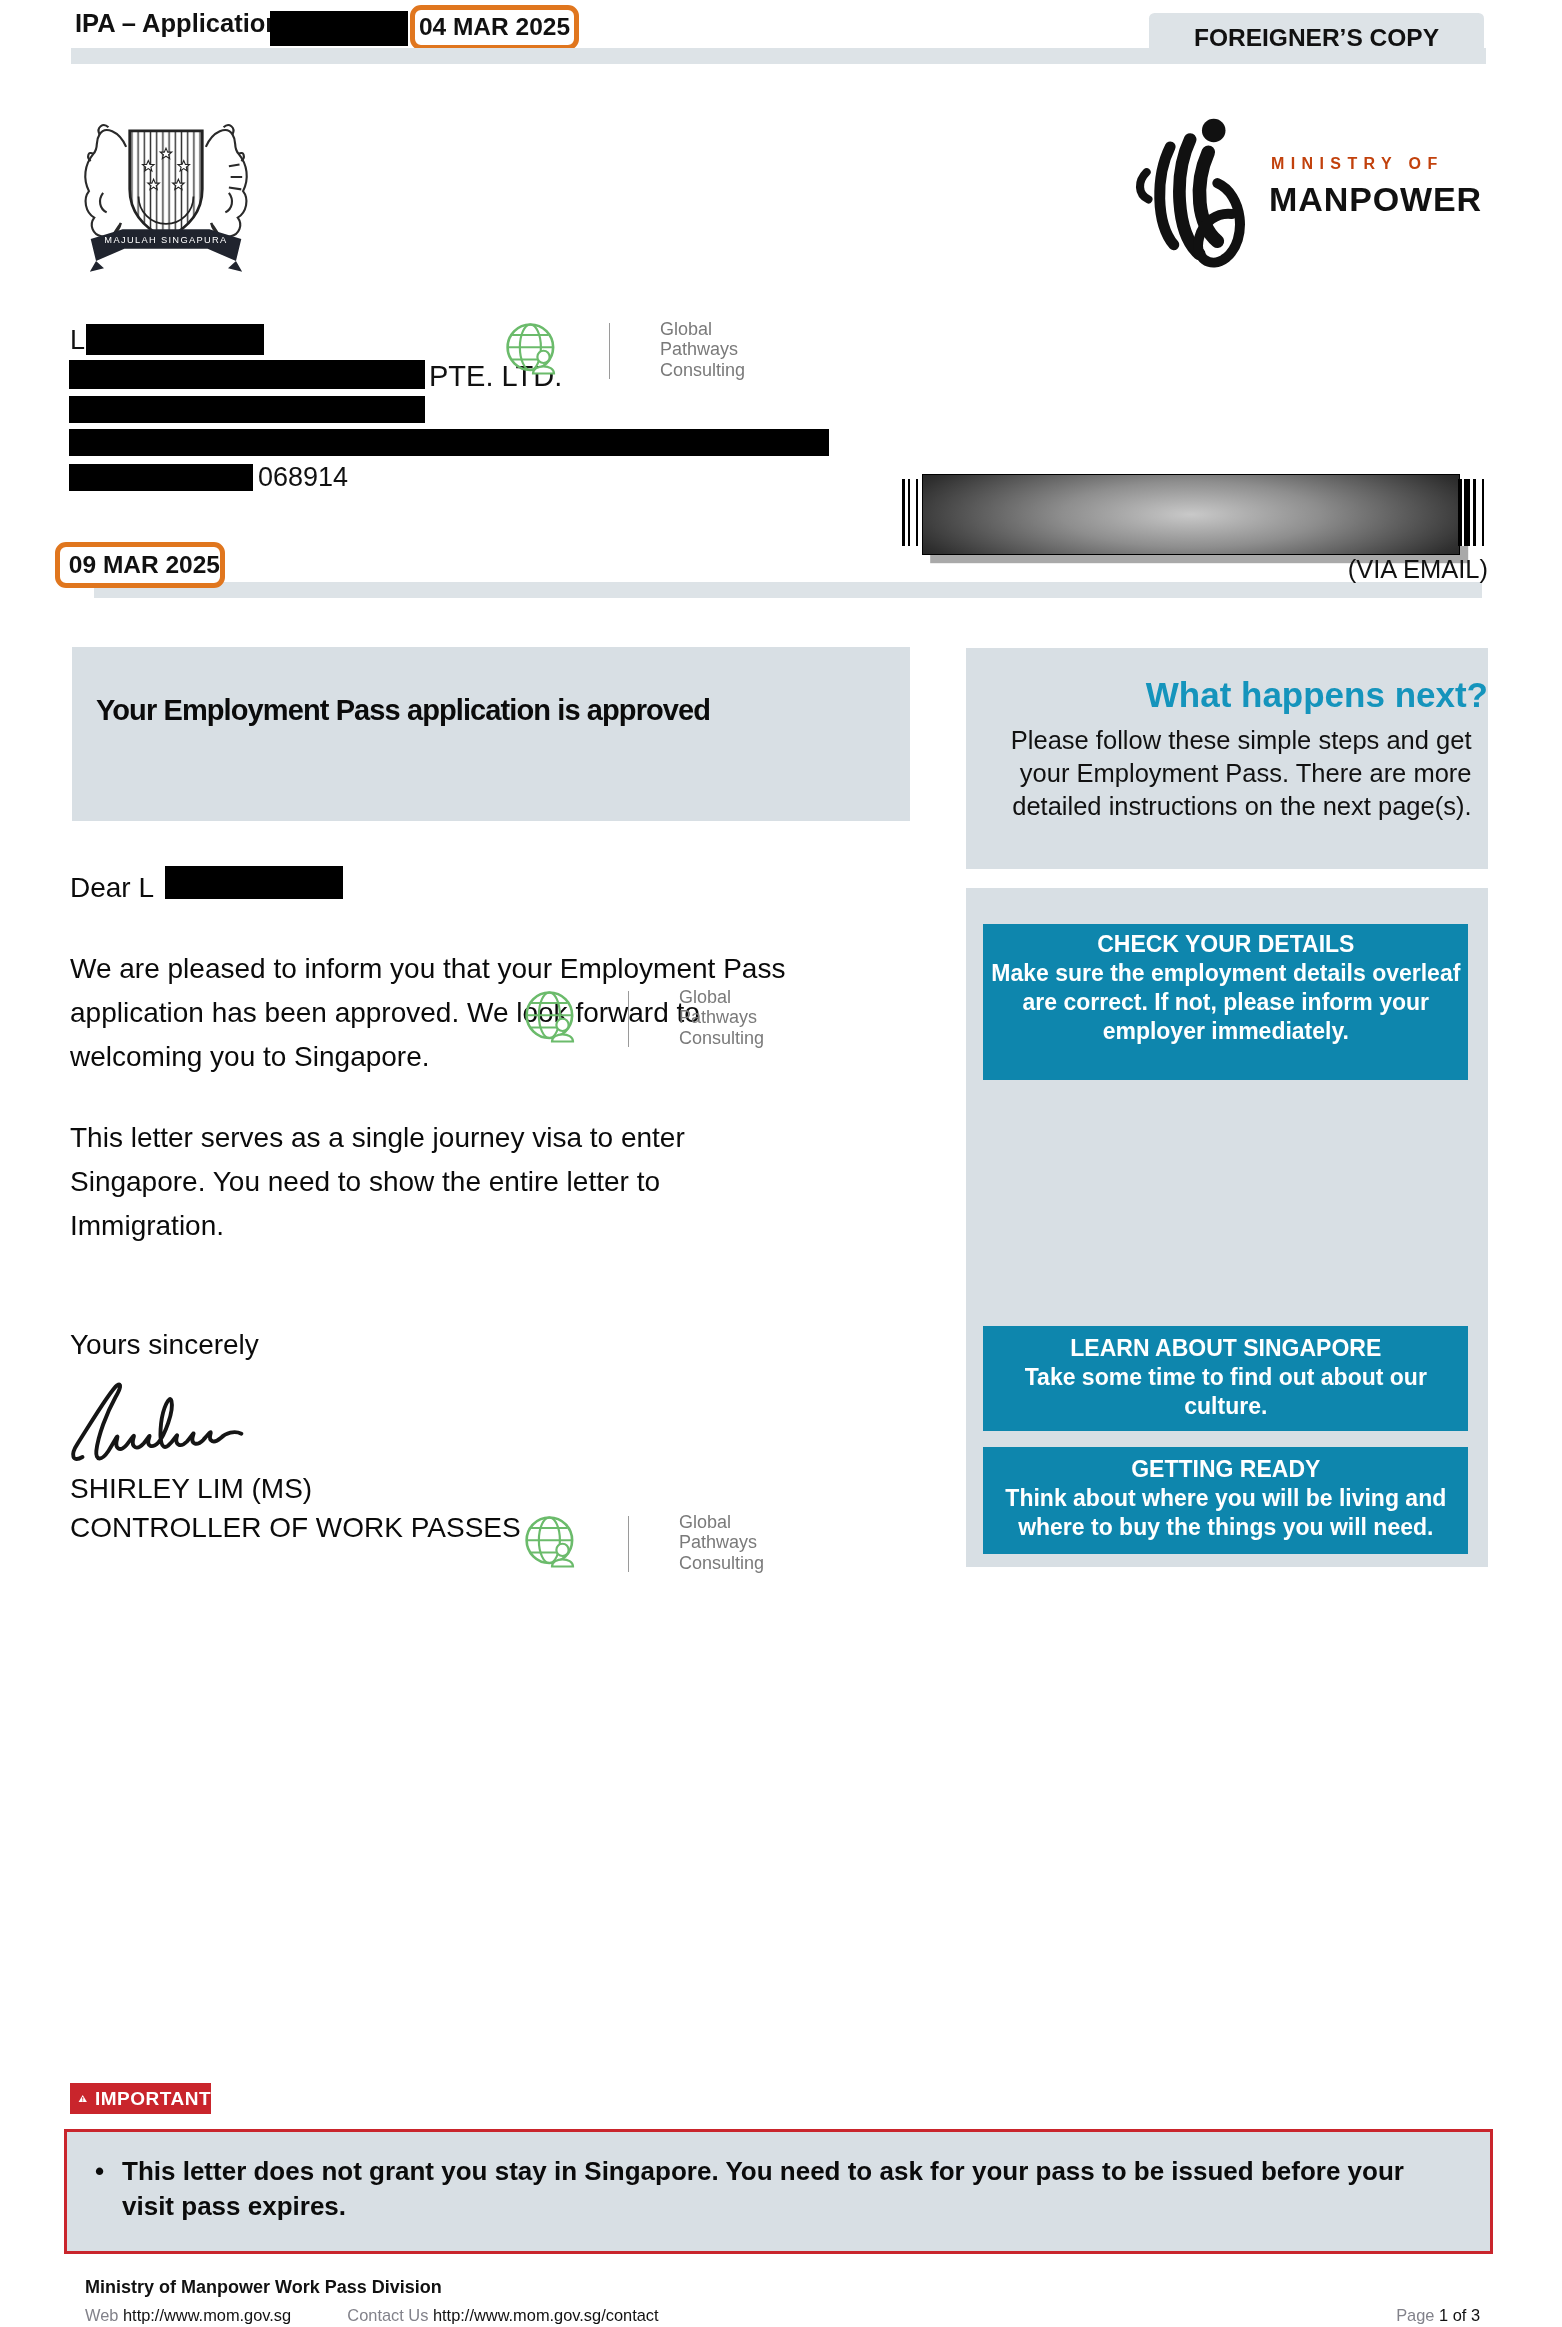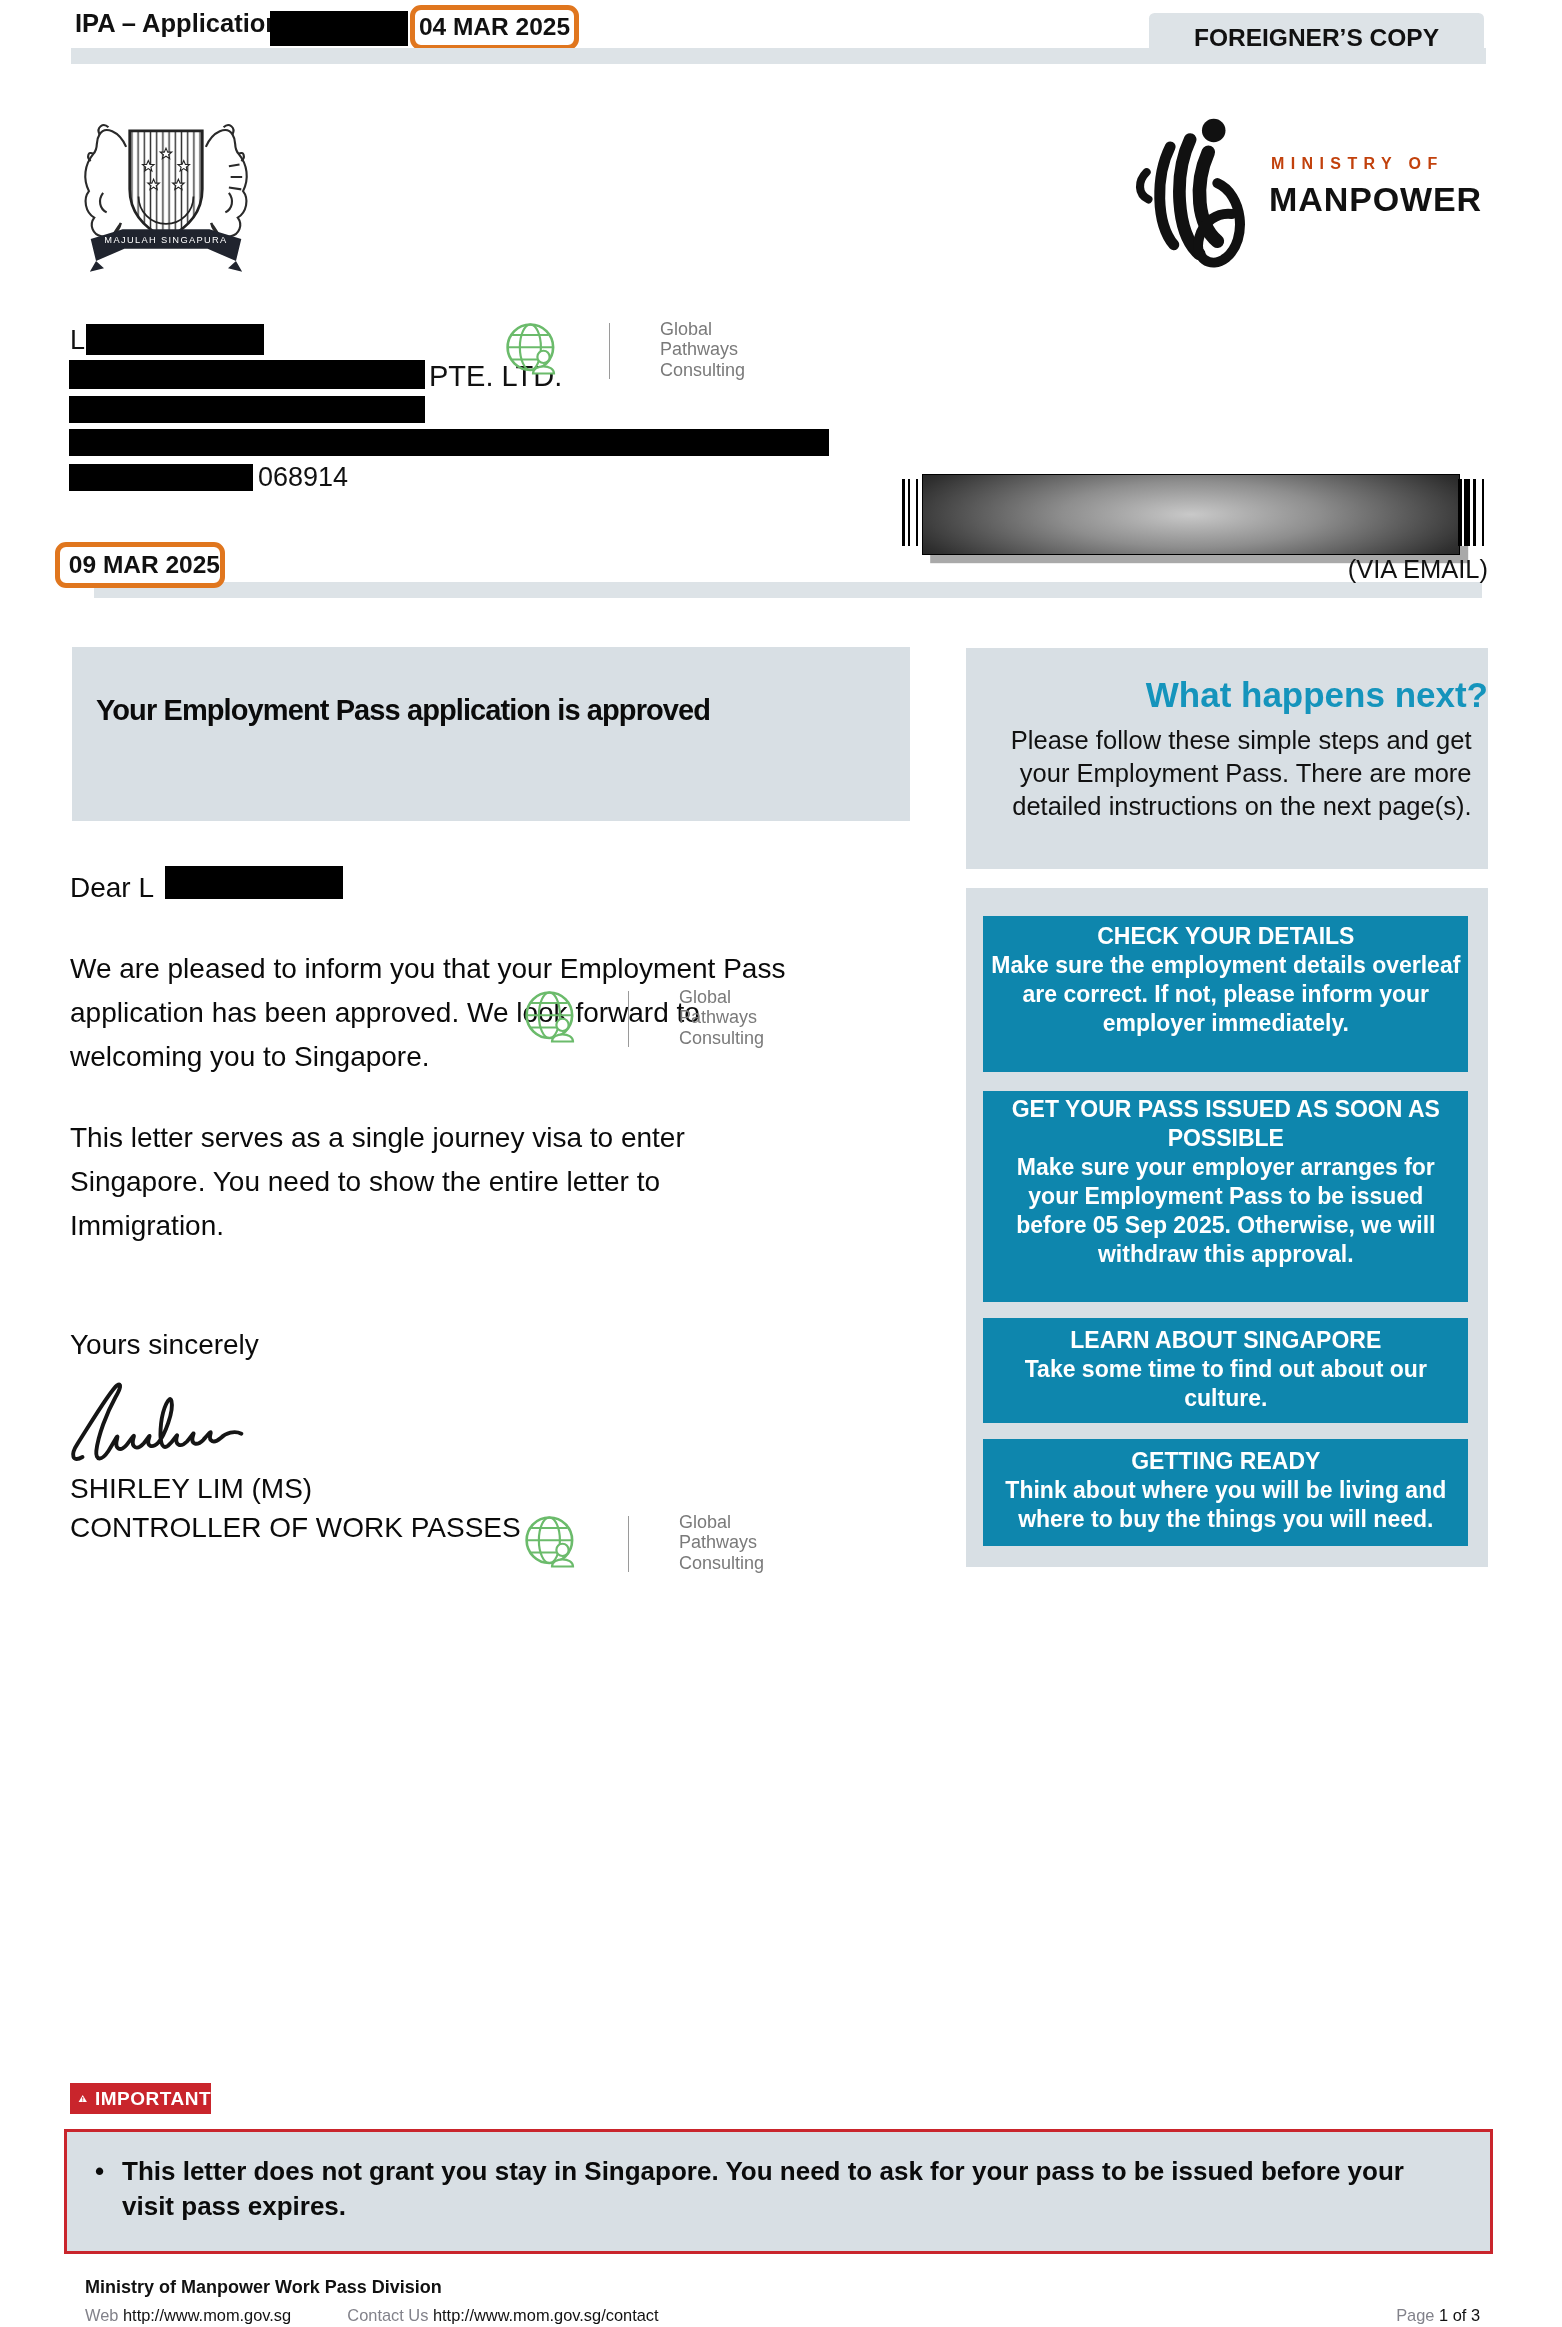--- a/index.html
+++ b/index.html
@@ -38,21 +38,21 @@
   
   .panel { background:#d8dfe4; }
   .headline { left:72px; top:647px; width:838px; height:174px; }
   .headline .t { padding:33px 0 0 24px; width:691px; font-size:29px; line-height:60px;
                  font-weight:bold; letter-spacing:-0.9px; color:#0b0b0b; }
   .whn { left:966px; top:648px; width:522px; height:221px; text-align:right; }
   .whn-h { padding-top:27px; font-size:35px; font-weight:bold; color:#1594bc; }
   .whn-i { margin:9px auto 0; width:489px; font-size:25.5px; line-height:33px; color:#111; }
   .side-gray { left:966px; top:888px; width:522px; height:679px; }
   .step { position:absolute; left:17.3px; width:485px; background:#0e86ad; color:#fff;
-          font-weight:bold; font-size:23px; line-height:29px; text-align:center; padding:3.6px 7.3px; }
+          font-weight:bold; font-size:23px; line-height:29px; text-align:center; padding:3.6px 7.3px;margin-top:8px; }
   .step.s1 { top:28px;  height:156px; padding-top:5.5px; }
   .step.s2 { top:203px; height:211px; }
   .step.s3 { top:430px; height:105px; padding-top:8.2px; }
   .step.s4 { top:551px; height:107px; padding-top:8.2px; }
 
   
   .body-txt { font-size:28px; line-height:44px; color:#0b0b0b; }
   .sig-name { font-size:28px; color:#0b0b0b; }
 
   
@@ -193,24 +193,20 @@
   <div class="abs panel whn">
     <div class="whn-h">What happens next?</div>
     <div class="whn-i">Please follow these simple steps and get your Employment Pass. There are more detailed instructions on the next page(s).</div>
   </div>
 
   <div class="abs panel side-gray">
     <div class="step s1">
       <span style="display: block;">CHECK YOUR DETAILS</span>
       <span>Make sure the employment details overleaf are correct. If not, please inform your employer immediately.</span>
     </div>
-    <div class="step s2">
-      <span style="display: block;">GET YOUR PASS ISSUED AS SOON AS POSSIBLE</span>
-      <span>Make sure your employer arranges for your Employment Pass to be issued before 05 Sep 2025. Otherwise, we will withdraw this approval.</span>
-    </div>
     <div class="step s4">
       <span style="display: block;">GETTING READY</span>
       <span>Think about where you will be living and where to buy the things you will need.</span>
     </div>
     <div class="step s3">
       <span style="display: block;">LEARN ABOUT SINGAPORE</span>
       <span>Take some time to find out about our culture.</span>
     </div>
   </div>
 

